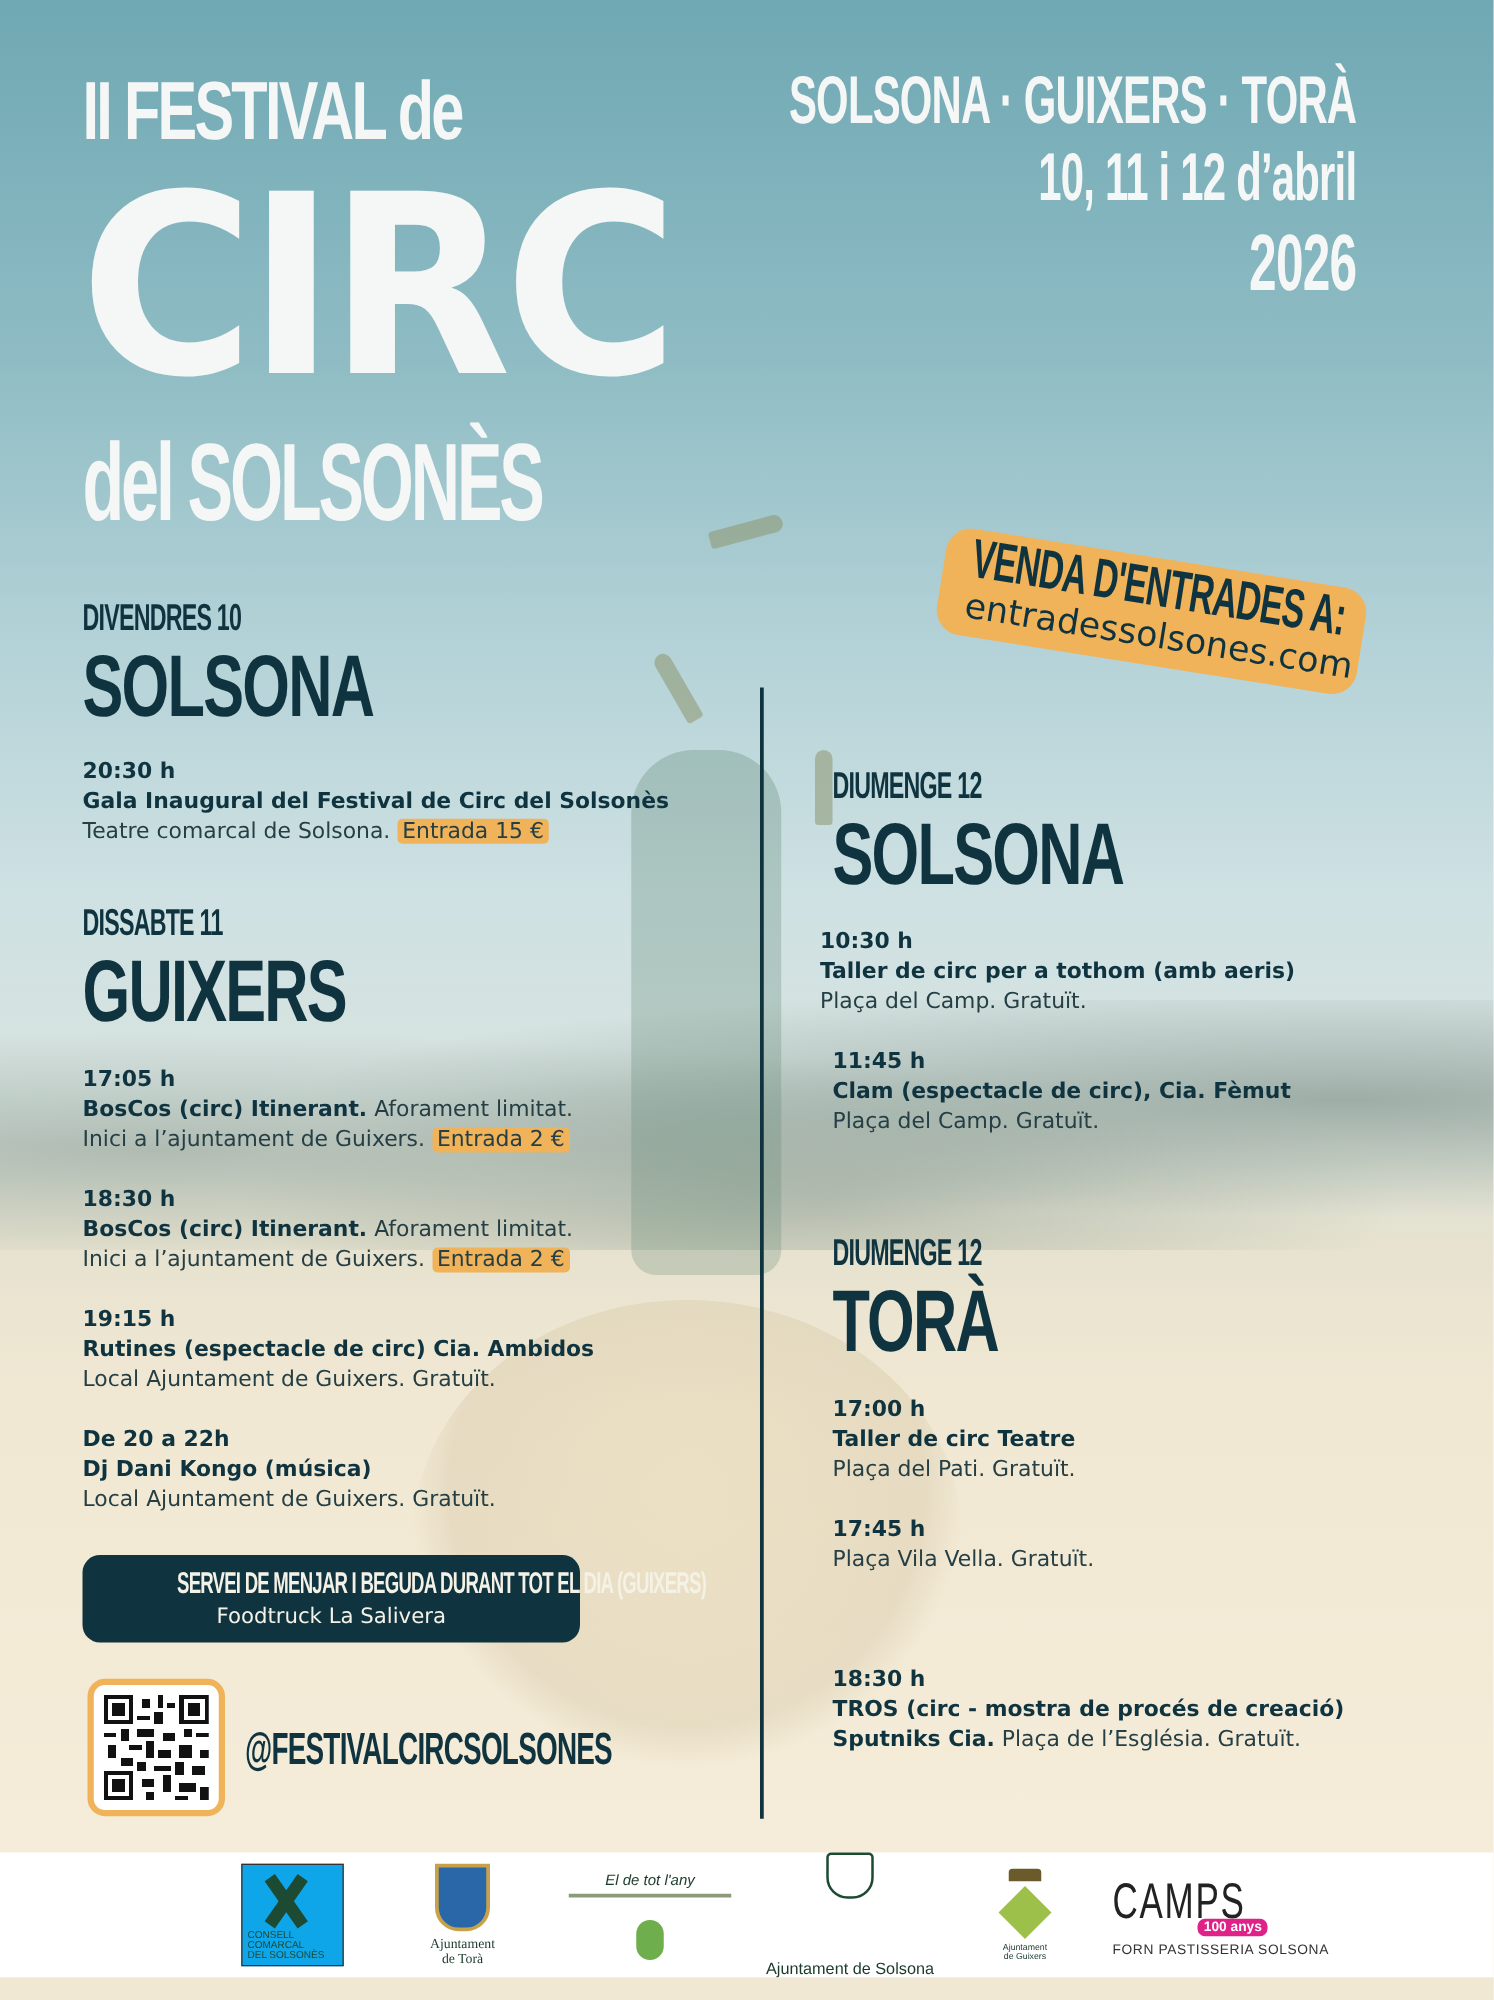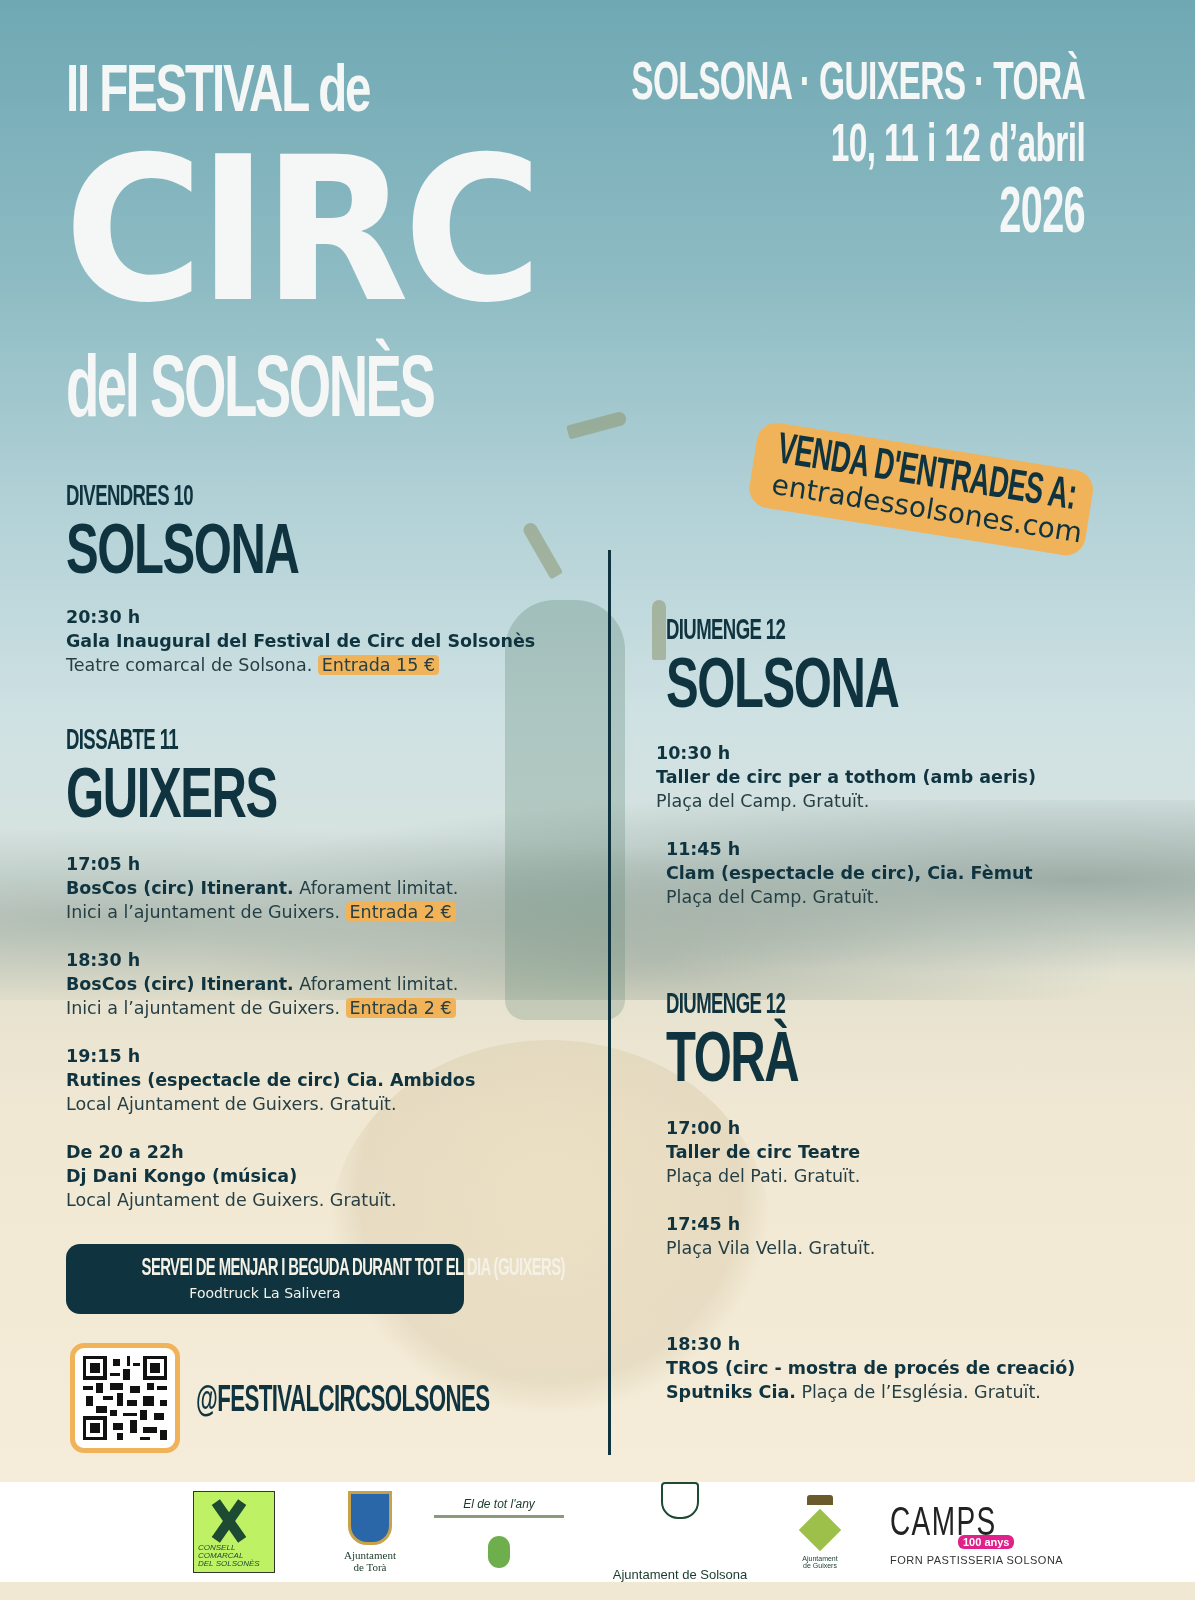--- a/index.html
+++ b/index.html
@@ -45,21 +45,21 @@
   .day .dplace { font-size:70px; font-weight:bold; letter-spacing:-2px; transform:scaleX(.70); transform-origin:left top;
                  white-space:nowrap; line-height:70px; color:#0f3440; margin-top:2px; }
 
   .ev { position:absolute; font-family:"DejaVu Sans", sans-serif; font-size:17.5px; line-height:24px; color:#0f3440; white-space:nowrap; }
   .ev .time, .ev .name, .ev b { font-weight:bold; }
   .ev .loc { color:#253f45; }
   .price { background:#f0b35a; border-radius:4px; padding:0 4px; }
 
   .food { position:absolute; left:66px; top:1244px; width:398px; height:70px; background:#0f3440; border-radius:14px; color:#f4f1e6; text-align:center; }
   .food .f1 { font-size:24px; font-weight:bold; white-space:nowrap; letter-spacing:-1px; transform:scaleX(.62); transform-origin:center top; line-height:30px; margin-top:8px; }
-  .food .f2 { font-family:"DejaVu Sans", sans-serif; font-size:14px; line-height:22px; }
+  .food .f2 { font-family:"DejaVu Sans", sans-serif; font-size:17px; line-height:22px; }
 
   .qr { position:absolute; left:70px; top:1343px; width:110px; height:110px; border:5px solid #f0b35a; border-radius:14px; background:#fff; box-sizing:border-box; padding:8px; }
   .qr svg { width:100%; height:100%; display:block; }
   .handle { position:absolute; left:196px; top:1378px; font-size:36px; font-weight:bold; color:#0f3440; white-space:nowrap;
             letter-spacing:-1px; transform:scaleX(.62); transform-origin:left top; }
 
   .footer { position:absolute; left:0; right:0; top:1482px; height:100px; background:#ffffff; }
   .logo { position:absolute; top:0; height:100px; display:flex; flex-direction:column; align-items:center; justify-content:center; font-family:"Liberation Sans", sans-serif; color:#1a3a2a; }
   .strip { position:absolute; left:0; right:0; top:1582px; height:18px; background:#f1e8d3; }
 </style>
@@ -203,36 +203,36 @@
   <div class="loc">Plaça Vila Vella. Gratuït.</div>
 </div>
 <div class="ev" style="left:666px;top:1332px;">
   <div class="time">18:30 h</div>
   <div class="name">TROS (circ - mostra de procés de creació)</div>
   <div><b>Sputniks Cia.</b> <span class="loc">Plaça de l’Església. Gratuït.</span></div>
 </div>
 
 <div class="footer">
   <div class="logo" style="left:192px;width:84px;">
-    <div style="width:80px;height:80px;border:1px solid #333;position:relative;background:#bef264;font-style:italic;">
+    <div style="width:80px;height:80px;border:1px solid #333;position:relative;background:#0ea5e9;">
       <div style="position:absolute;left:30px;top:6px;width:10px;height:46px;background:#1d4a32;transform:rotate(-35deg);"></div>
       <div style="position:absolute;left:30px;top:6px;width:10px;height:46px;background:#1d4a32;transform:rotate(35deg);"></div>
       <div style="position:absolute;left:4px;top:52px;font-size:8px;line-height:8px;color:#1d4a32;text-align:left;">
         <div>CONSELL</div>
         <div>COMARCAL</div>
         <div>DEL SOLSONÈS</div>
       </div>
     </div>
   </div>
   <div class="logo" style="left:330px;width:80px;">
     <div style="width:38px;height:48px;background:#2a67a8;border:3px solid #c8a24a;border-radius:0 0 19px 19px;"></div>
     <div style="font-size:11px;font-family:'Liberation Serif',serif;margin-top:4px;">Ajuntament</div>
     <div style="font-size:11px;font-family:'Liberation Serif',serif;">de Torà</div>
   </div>
-  <div class="logo" style="left:424px;width:150px;text-align:right;">
+  <div class="logo" style="left:445px;width:150px;text-align:right;">
     <div style="font-size:12px;font-style:italic;">El de tot l'any</div>
     <div style="width:130px;height:3px;background:#8a9a7a;margin-top:4px;"></div>
     <div style="width:22px;height:32px;background:#6fae4c;border-radius:11px;margin-top:18px;"></div>
   </div>
   <div class="logo" style="left:605px;width:150px;gap:40px;">
     <div style="width:34px;height:50px;border:2px solid #1d4a32;border-radius:4px 4px 17px 17px;"></div>
     <div style="font-size:13px;margin-top:8px;">Ajuntament de Solsona</div>
   </div>
   <div class="logo" style="left:790px;width:60px;">
     <div style="width:26px;height:10px;background:#6b5a2a;border-radius:3px 3px 0 0;"></div>

